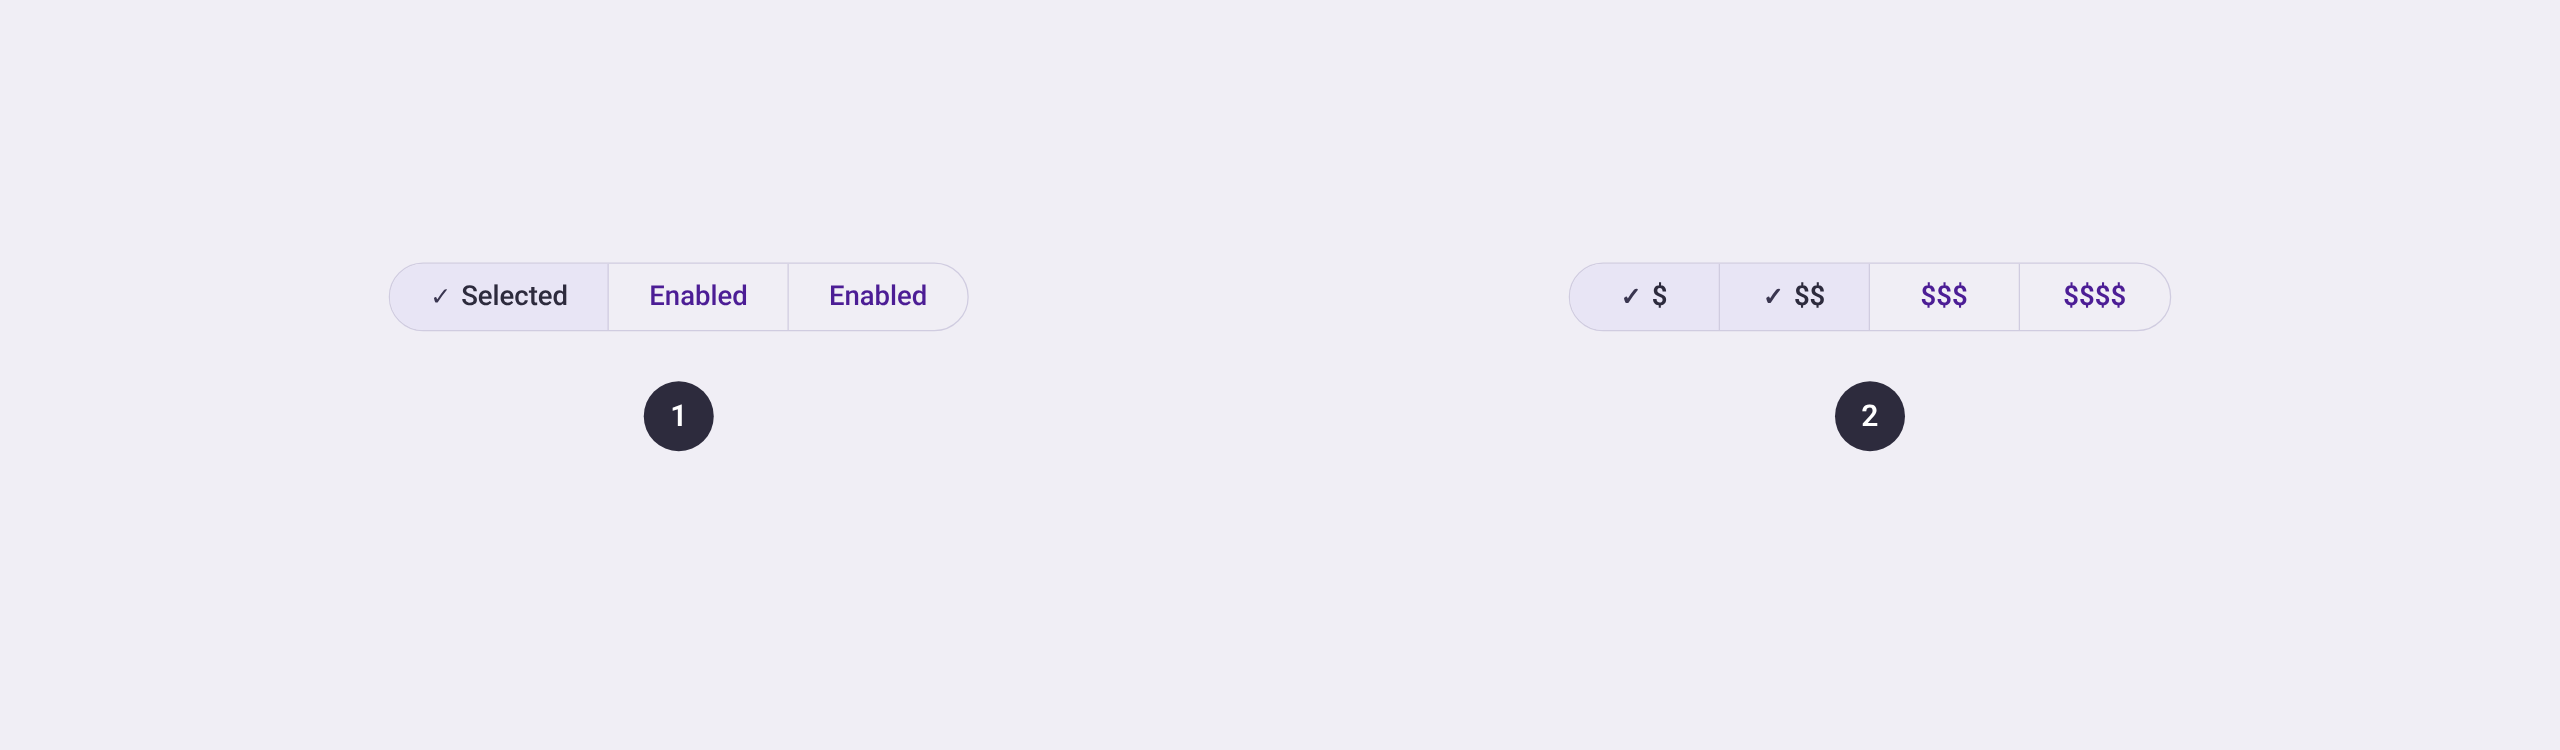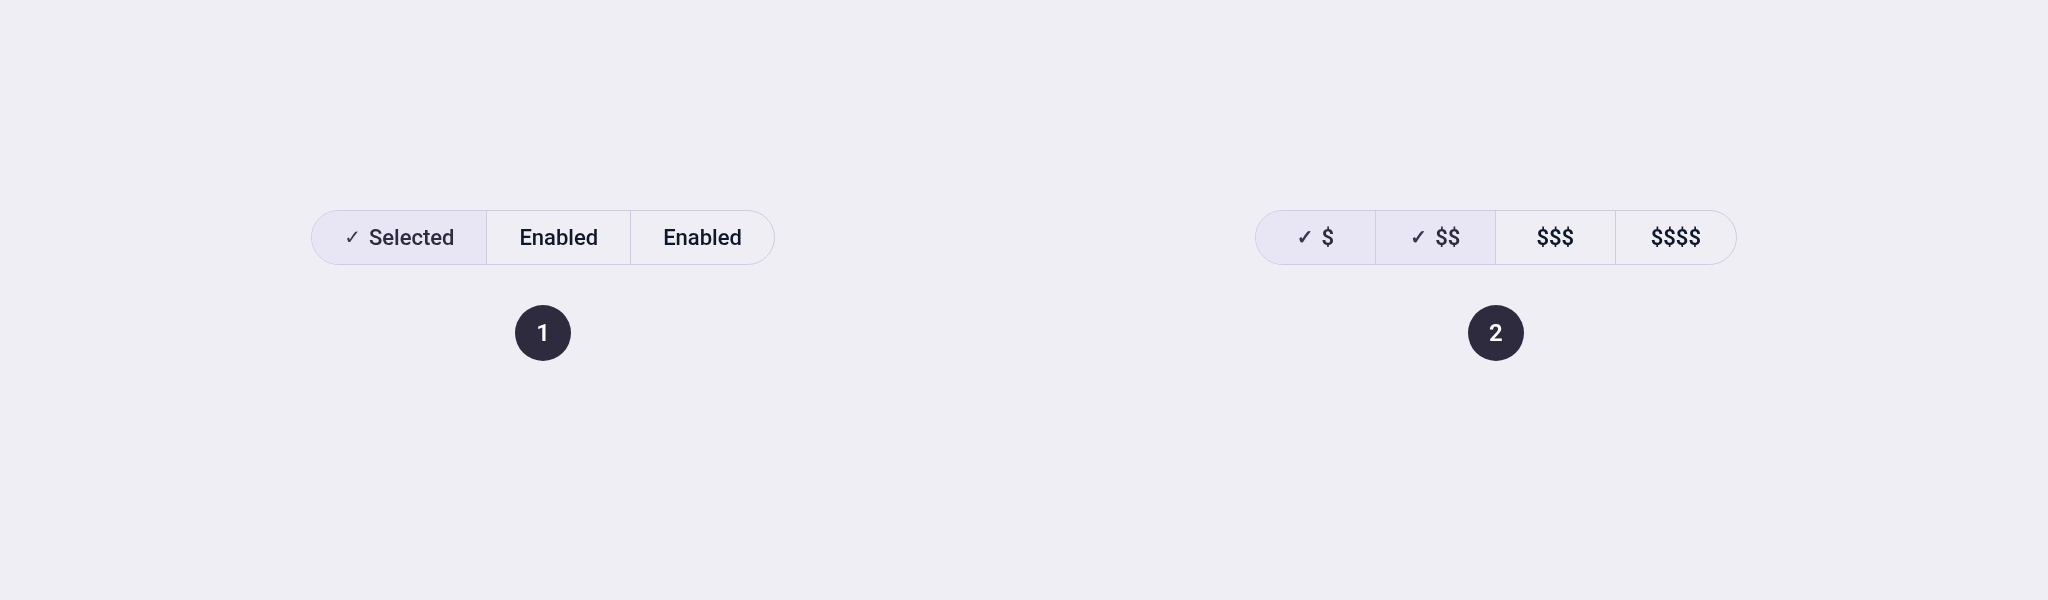--- a/index.html
+++ b/index.html
@@ -76,21 +76,21 @@
       border-right: none;
     }
 
     .segment.selected {
       background: #e8e5f5;
       color: #2d2b3d;
     }
 
     .segment.enabled {
       background: transparent;
-      color: #0f172a;
+      color: #4c1d95;
     }
 
     
     .check-icon {
       font-size: 20px;
       color: #3a3650;
     }
 
     
     .badge {

